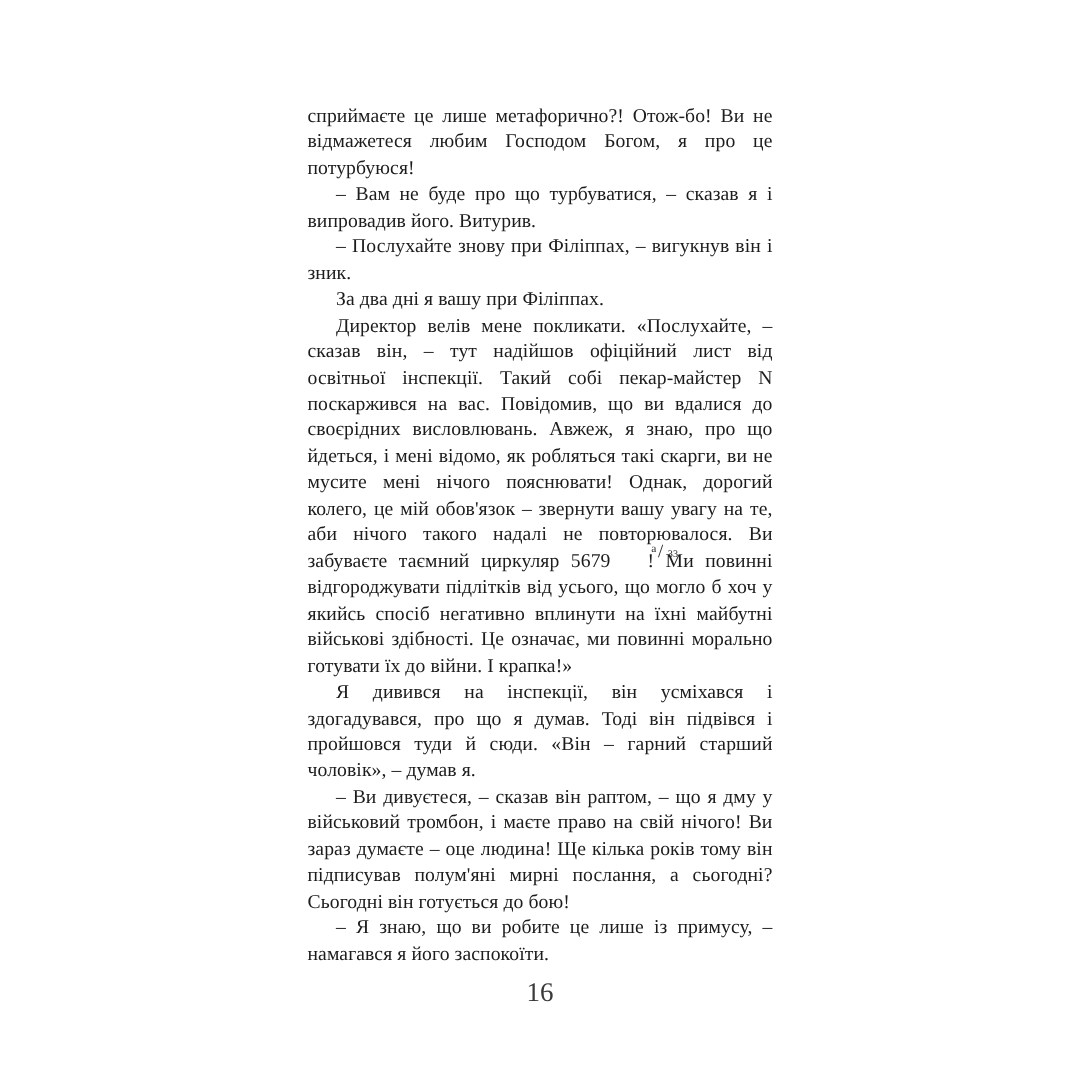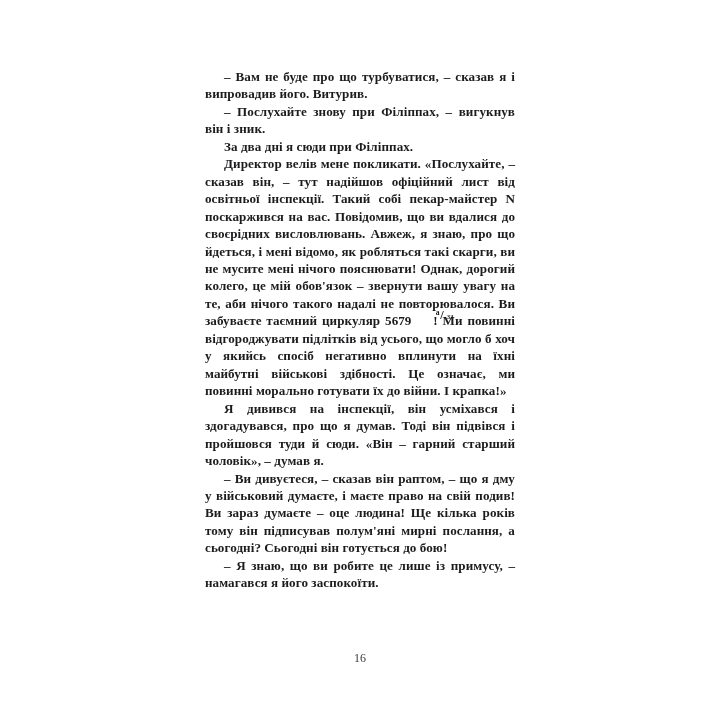--- a/index.html
+++ b/index.html
@@ -34,21 +34,20 @@
 
   .para {
     margin: 0;
     text-align: justify;
     text-align-last: left;
     hyphens: manual;
   }
 
   .para.indent {
     text-indent: 19px;
-    font-weight: bold;
   }
 
   .para.flush {
     text-indent: 0;
   }
 
   
   .frac {
     display: inline-block;
     position: relative;
@@ -79,44 +78,45 @@
     line-height: 1;
   }
 
   .page-number {
     position: absolute;
     left: 205px;
     width: 310px;
     top: 652px;
     text-align: center;
     color: #3a3a3c;
-    font-size: 12px;
+    font-size: 18px;
     line-height: 1;
     font-family: "Liberation Serif", "DejaVu Serif", serif;
   }
 </style>
 </head>
 <body>
 
 <div class="page">
 
   <div class="text-block">
 
+    <p class="para flush">сприймаєте це лише метафорично?! Отож-бо! Ви не відмажетеся любим Господом Богом, я про це потурбуюся!</p>
 
     <p class="para indent">– Вам не буде про що турбуватися, – сказав я і випровадив його. Витурив.</p>
 
     <p class="para indent">– Послухайте знову при Філіппах, – вигукнув він і зник.</p>
 
-    <p class="para indent">За два дні я сюди при Філіппах.</p>
+    <p class="para indent">За два дні я вашу при Філіппах.</p>
 
     <p class="para indent"><span>Директор велів мене покликати. «Послухайте, – сказав він, – тут надійшов офіційний лист від освітньої інспекції. Такий собі пекар-майстер N поскаржився на вас. Повідомив, що ви вдалися до своєрідних висловлювань. Авжеж, я знаю, про що йдеться, і мені відомо, як робляться такі скарги, ви не мусите мені нічого пояснювати! Однак, дорогий колего, це мій обов'язок – звернути вашу увагу на те, аби нічого такого надалі не повторювалося. Ви забуваєте таємний циркуляр 5679 </span><span class="frac"><span class="num">а</span><span class="slash">/</span><span class="den">33</span></span><span>! Ми повинні відгороджувати підлітків від усього, що могло б хоч у якийсь спосіб негативно вплинути на їхні майбутні військові здібності. Це означає, ми повинні морально готувати їх до війни. І крапка!»</span></p>
 
     <p class="para indent">Я дивився на інспекції, він усміхався і здогадувався, про що я думав. Тоді він підвівся і пройшовся туди й сюди. «Він – гарний старший чоловік», – думав я.</p>
 
-    <p class="para indent">– Ви дивуєтеся, – сказав він раптом, – що я дму у військовий думаєте, і маєте право на свій подив! Ви зараз думаєте – оце людина! Ще кілька років тому він підписував полум'яні мирні послання, а сьогодні? Сьогодні він готується до бою!</p>
+    <p class="para indent">– Ви дивуєтеся, – сказав він раптом, – що я дму у військовий тромбон, і маєте право на свій нічого! Ви зараз думаєте – оце людина! Ще кілька років тому він підписував полум'яні мирні послання, а сьогодні? Сьогодні він готується до бою!</p>
 
     <p class="para indent">– Я знаю, що ви робите це лише із примусу, – намагався я його заспокоїти.</p>
 
   </div>
 
   <div class="page-number">16</div>
 
 </div>
 
 </body></html>

